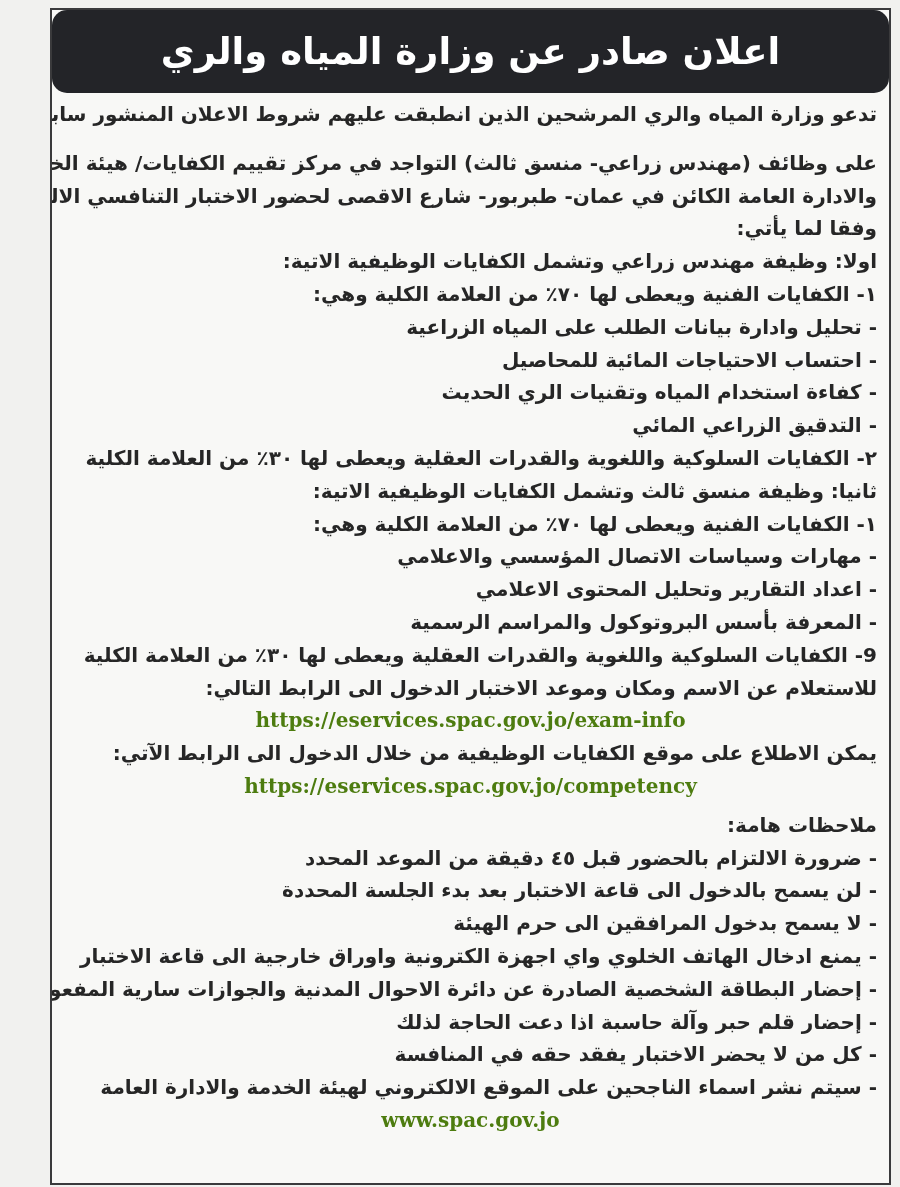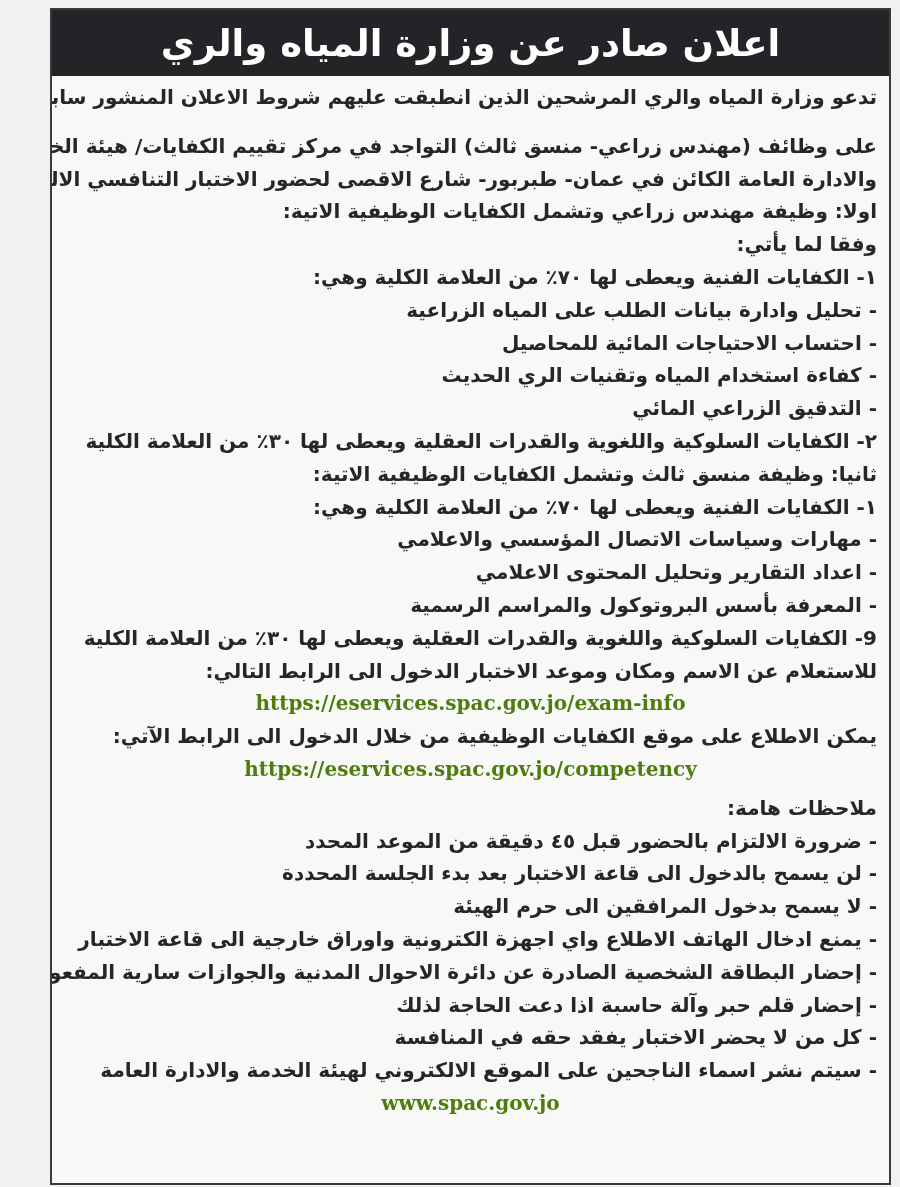--- a/index.html
+++ b/index.html
@@ -16,26 +16,27 @@
     left: 50px;
     top: 8px;
     width: 841px;
     height: 1177px;
     box-sizing: border-box;
     border: 2px solid #3a3a3c;
     background: #f8f8f6;
     overflow: hidden;
   }
   .banner {
-    height: 66px;
+    height: 83px;
     background: #232428;
     color: #ffffff;
     display: flex;
     align-items: center;
     justify-content: center;
+    border-radius: 15px;
   }
   .banner-title {
     margin: 0;
     font-size: 37px;
     font-weight: bold;
     letter-spacing: 0;
     white-space: nowrap;
   }
   .content {
     direction: rtl;
@@ -62,42 +63,42 @@
 <body>
 
 <div class="doc-box">
   <div class="banner">
     <h1 class="banner-title">اعلان صادر عن وزارة المياه والري</h1>
   </div>
   <div class="content">
       <div class="line">تدعو وزارة المياه والري المرشحين الذين انطبقت عليهم شروط الاعلان المنشور سابقا للمنافسة</div>
       <div class="line" style="margin-top: 16px;">على وظائف (مهندس زراعي- منسق ثالث) التواجد في مركز تقييم الكفايات/ هيئة الخدمة</div>
       <div class="line">والادارة العامة الكائن في عمان- طبربور- شارع الاقصى لحضور الاختبار التنافسي الالكتروني</div>
+      <div class="line">وفقا لما يأتي:</div>
       <div class="line">اولا: وظيفة مهندس زراعي وتشمل الكفايات الوظيفية الاتية:</div>
-      <div class="line">وفقا لما يأتي:</div>
       <div class="line">١- الكفايات الفنية ويعطى لها ٧٠٪ من العلامة الكلية وهي:</div>
       <div class="line">- تحليل وادارة بيانات الطلب على المياه الزراعية</div>
       <div class="line">- احتساب الاحتياجات المائية للمحاصيل</div>
       <div class="line">- كفاءة استخدام المياه وتقنيات الري الحديث</div>
       <div class="line">- التدقيق الزراعي المائي</div>
       <div class="line">٢- الكفايات السلوكية واللغوية والقدرات العقلية ويعطى لها ٣٠٪ من العلامة الكلية</div>
       <div class="line">ثانيا: وظيفة منسق ثالث وتشمل الكفايات الوظيفية الاتية:</div>
       <div class="line">١- الكفايات الفنية ويعطى لها ٧٠٪ من العلامة الكلية وهي:</div>
       <div class="line">- مهارات وسياسات الاتصال المؤسسي والاعلامي</div>
       <div class="line">- اعداد التقارير وتحليل المحتوى الاعلامي</div>
       <div class="line">- المعرفة بأسس البروتوكول والمراسم الرسمية</div>
       <div class="line">9- الكفايات السلوكية واللغوية والقدرات العقلية ويعطى لها ٣٠٪ من العلامة الكلية</div>
       <div class="line">للاستعلام عن الاسم ومكان وموعد الاختبار الدخول الى الرابط التالي:</div>
       <div class="line url">https://eservices.spac.gov.jo/exam-info</div>
       <div class="line">يمكن الاطلاع على موقع الكفايات الوظيفية من خلال الدخول الى الرابط الآتي:</div>
       <div class="line url">https://eservices.spac.gov.jo/competency</div>
       <div class="line" style="margin-top: 6px;">ملاحظات هامة:</div>
       <div class="line">- ضرورة الالتزام بالحضور قبل ٤٥ دقيقة من الموعد المحدد</div>
       <div class="line">- لن يسمح بالدخول الى قاعة الاختبار بعد بدء الجلسة المحددة</div>
       <div class="line">- لا يسمح بدخول المرافقين الى حرم الهيئة</div>
-      <div class="line">- يمنع ادخال الهاتف الاطلاع واي اجهزة الكترونية واوراق خارجية الى قاعة الاختبار</div>
+      <div class="line">- يمنع ادخال الهاتف الخلوي واي اجهزة الكترونية واوراق خارجية الى قاعة الاختبار</div>
       <div class="line">- إحضار البطاقة الشخصية الصادرة عن دائرة الاحوال المدنية والجوازات سارية المفعول</div>
       <div class="line">- إحضار قلم حبر وآلة حاسبة اذا دعت الحاجة لذلك</div>
       <div class="line">- كل من لا يحضر الاختبار يفقد حقه في المنافسة</div>
       <div class="line">- سيتم نشر اسماء الناجحين على الموقع الالكتروني لهيئة الخدمة والادارة العامة</div>
       <div class="line url">www.spac.gov.jo</div>
     </div>
 </div>
 
 </body></html>

